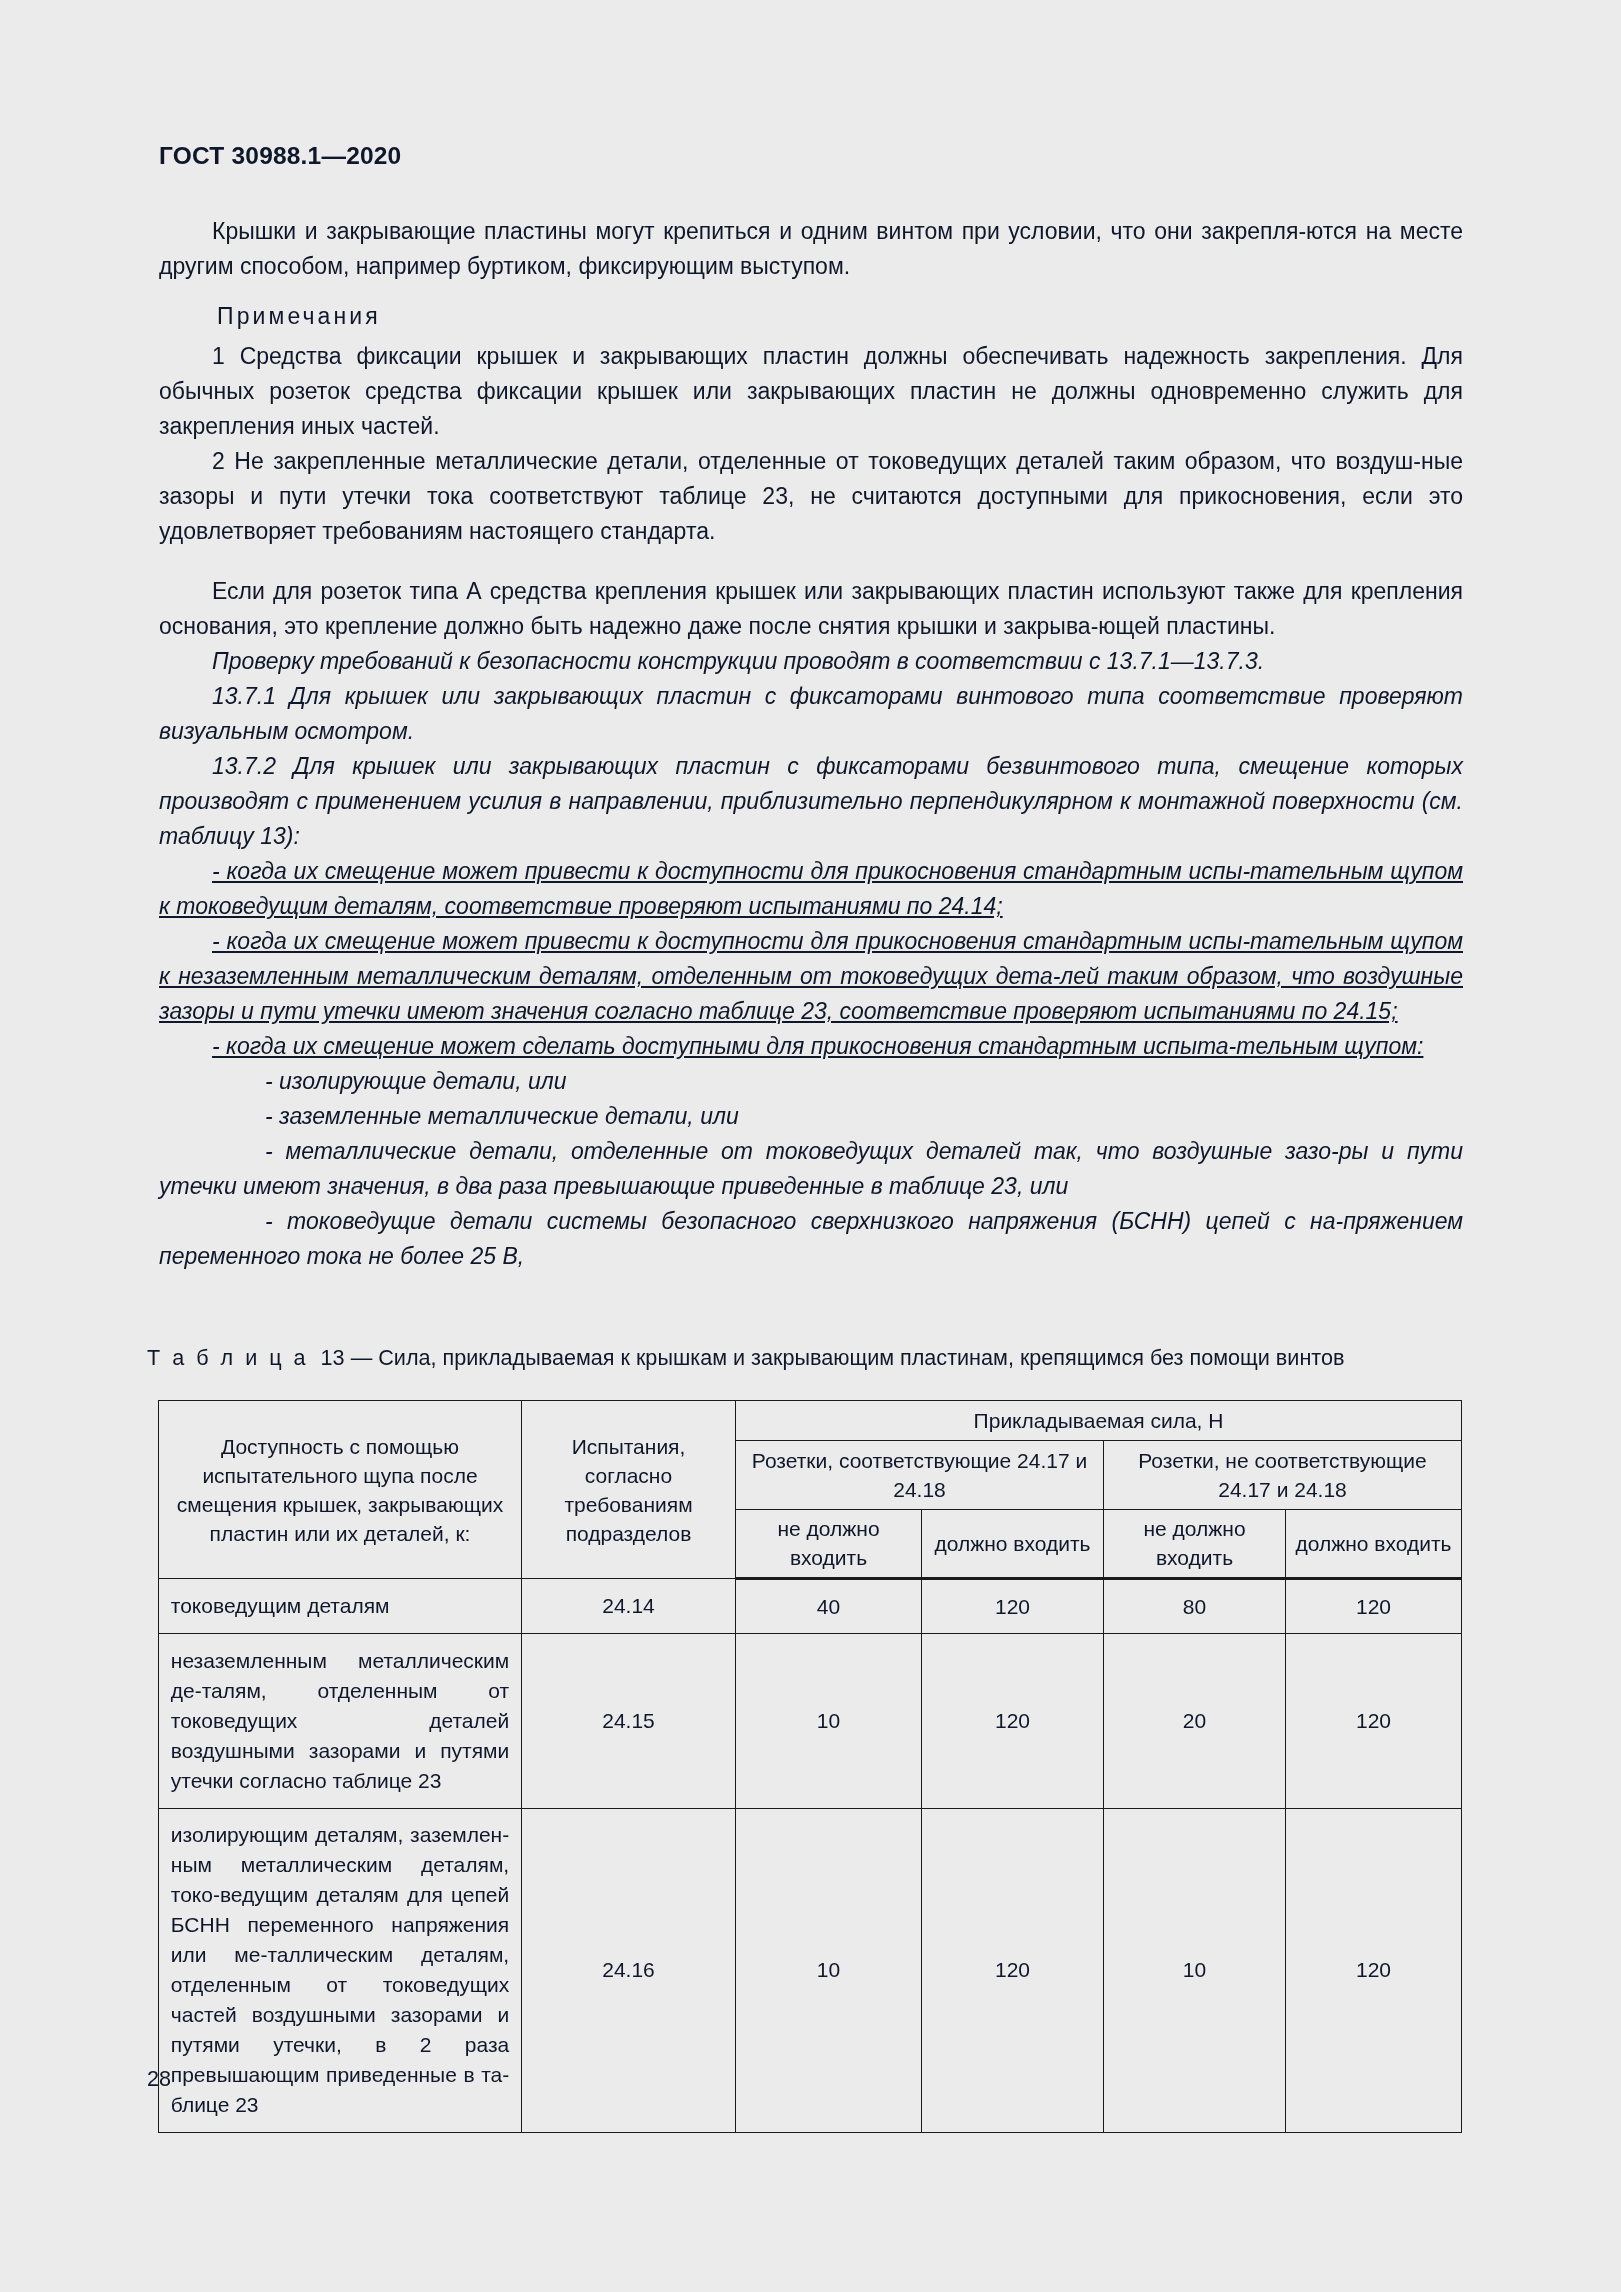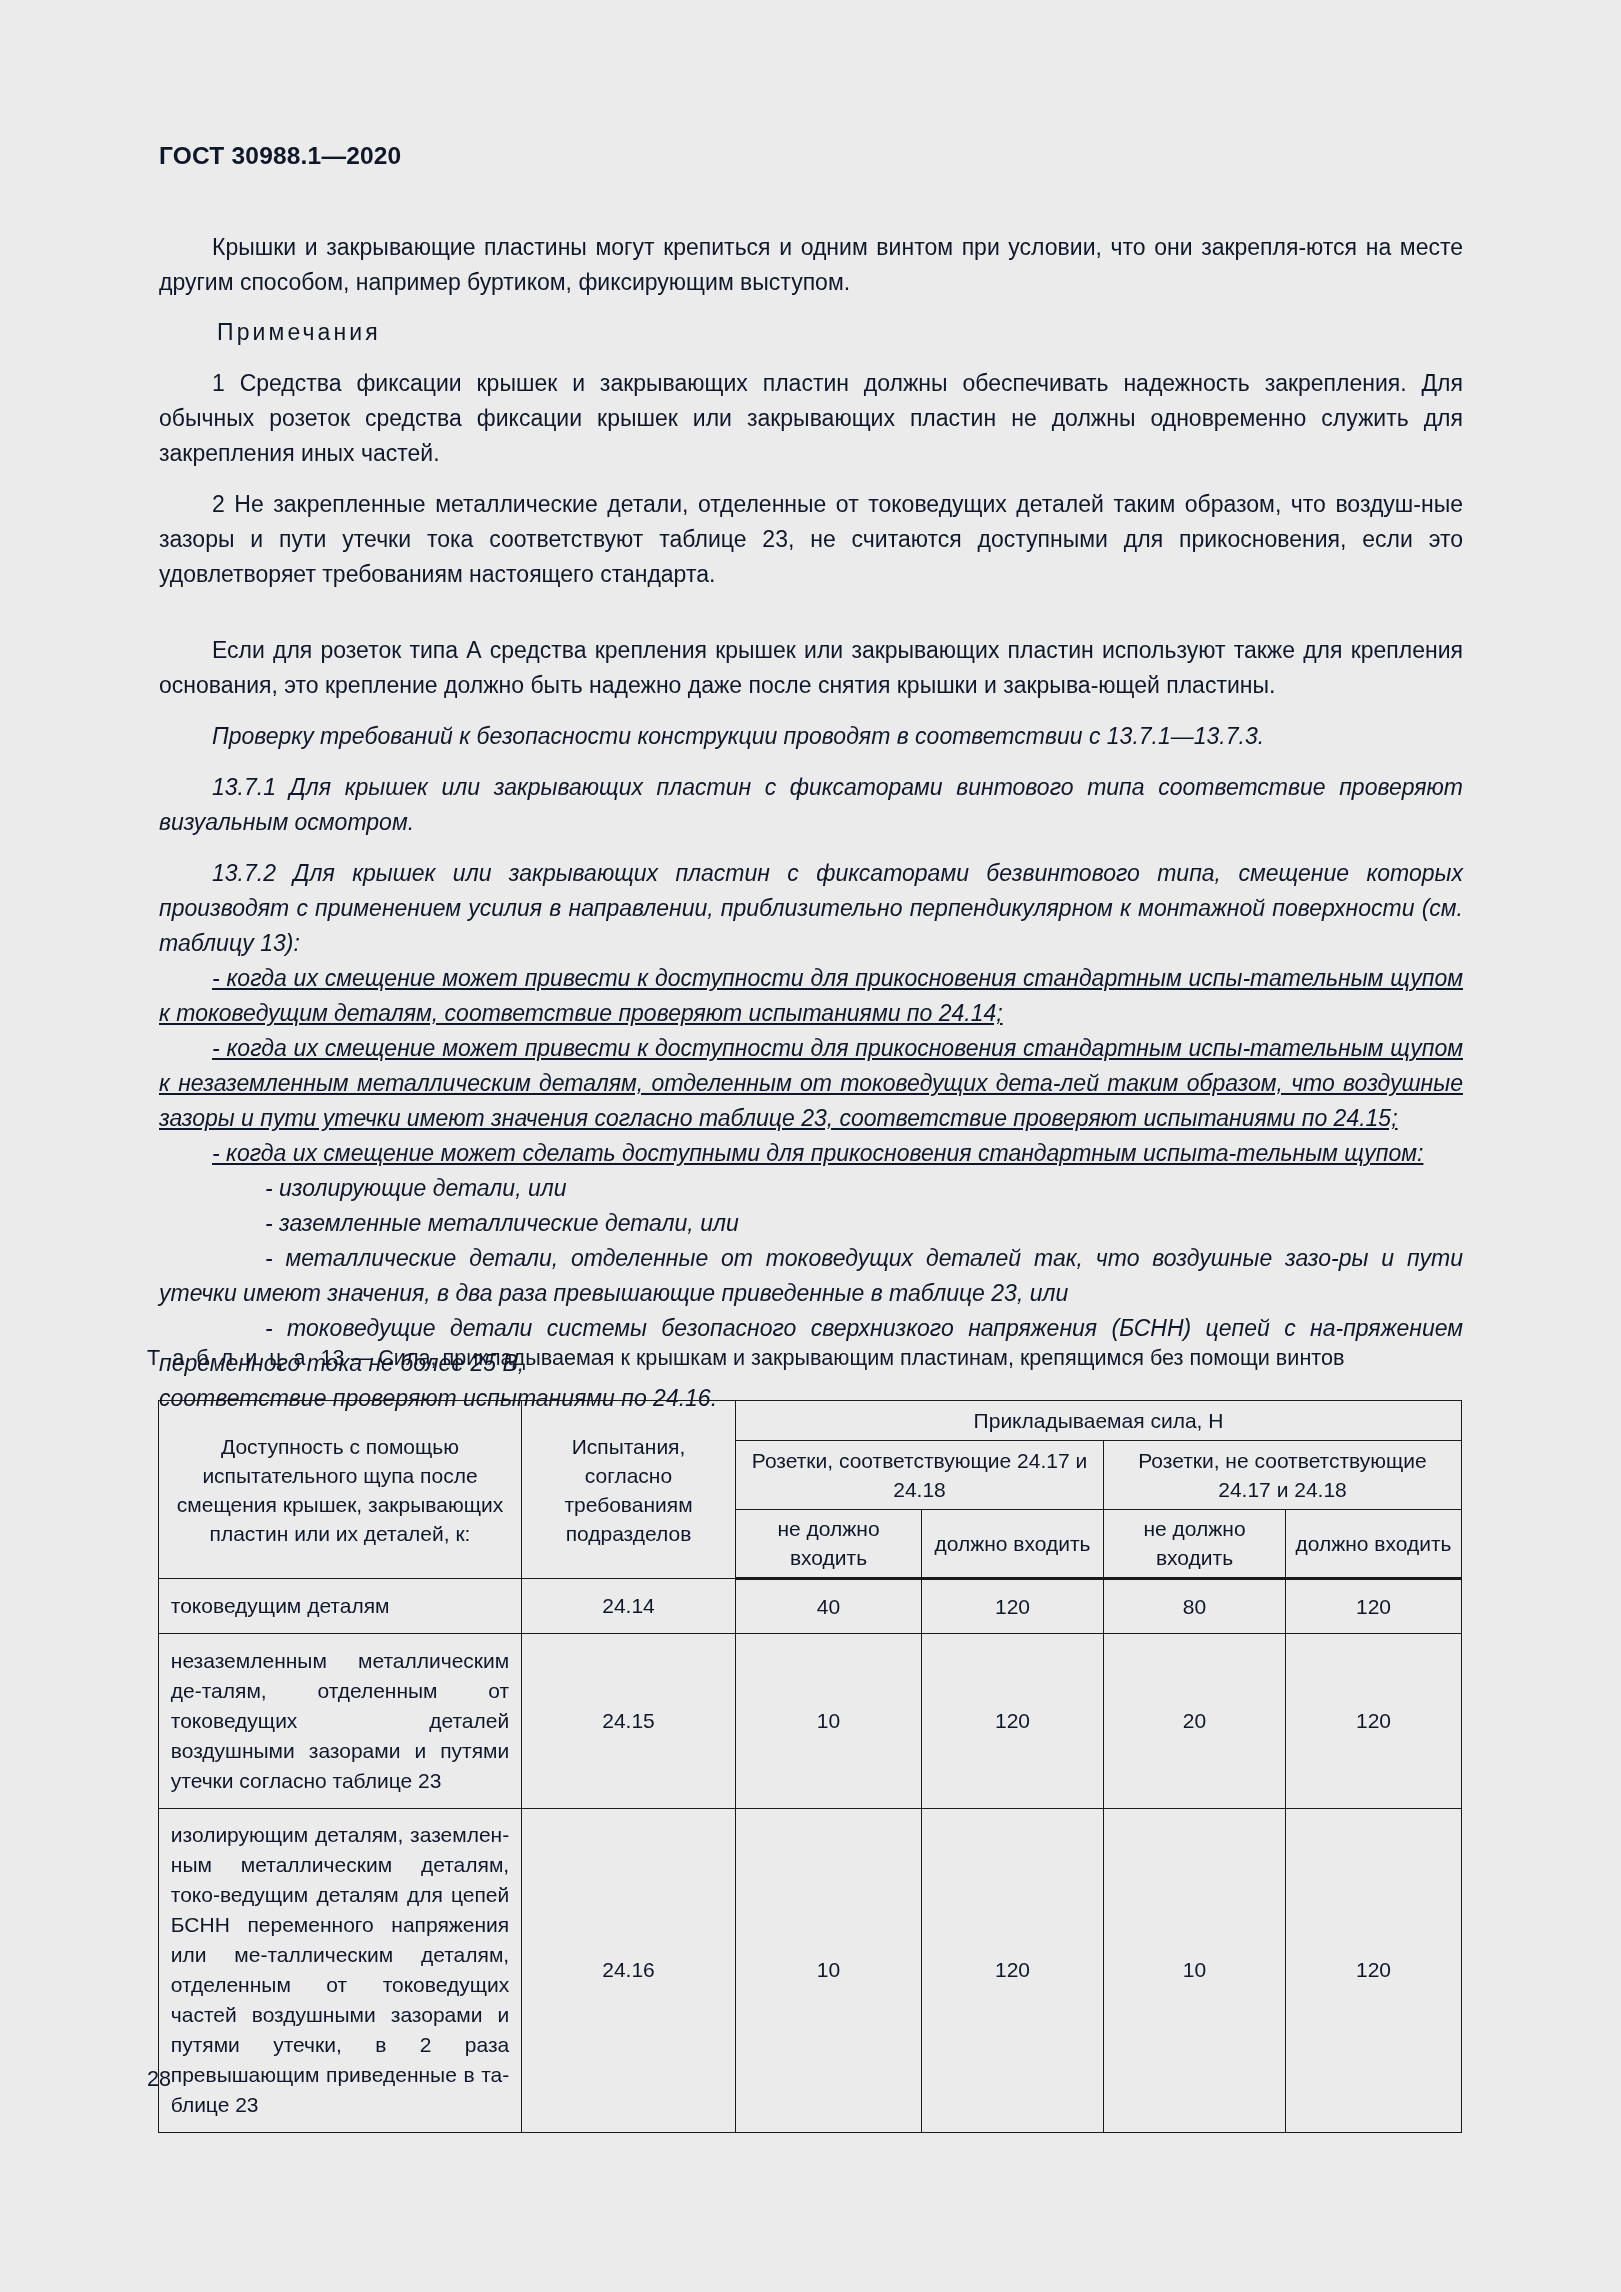--- a/index.html
+++ b/index.html
@@ -33,21 +33,21 @@
     width: 1304px;
   }
   p {
     margin: 0;
     font-size: 23px;
     line-height: 35px;
     text-align: justify;
     text-justify: inter-word;
     hyphens: manual;
   }
-  p.indent { text-indent: 53px; margin-top: 16px; }
+  p.indent { text-indent: 53px; }
   p.ital { font-style: italic; }
   .gap-sm { height: 9.8px; }
   .gap-md { height: 25.5px; }
   .notes-title {
     font-size: 23px;
     line-height: 35px;
     margin: 5px;
     padding-left: 53px;
     letter-spacing: 3.1px;
   }
@@ -155,21 +155,20 @@
     <p class="ital dash-item">- когда их смещение может сделать доступными для прикосновения стандартным испыта-тельным щупом:</p>
 
     <p class="ital dash-item-2">- изолирующие детали, или</p>
 
     <p class="ital dash-item-2">- заземленные металлические детали, или</p>
 
     <p class="ital dash-item-2">- металлические детали, отделенные от токоведущих деталей так, что воздушные зазо-ры и пути утечки имеют значения, в два раза превышающие приведенные в таблице 23, или</p>
 
     <p class="ital dash-item-2">- токоведущие детали системы безопасного сверхнизкого напряжения (БСНН) цепей с на-пряжением переменного тока не более 25 В,</p>
 
-    <p class="ital">соответствие проверяют испытаниями по 24.16.</p>
 
   </div>
 
   <div class="table-caption">
     <span class="tw">Т а б л и ц а</span>&nbsp;
     <span>13</span>
     <span>—</span>
     <span>Сила, прикладываемая к крышкам и закрывающим пластинам, крепящимся без помощи винтов</span>
   </div>
 

